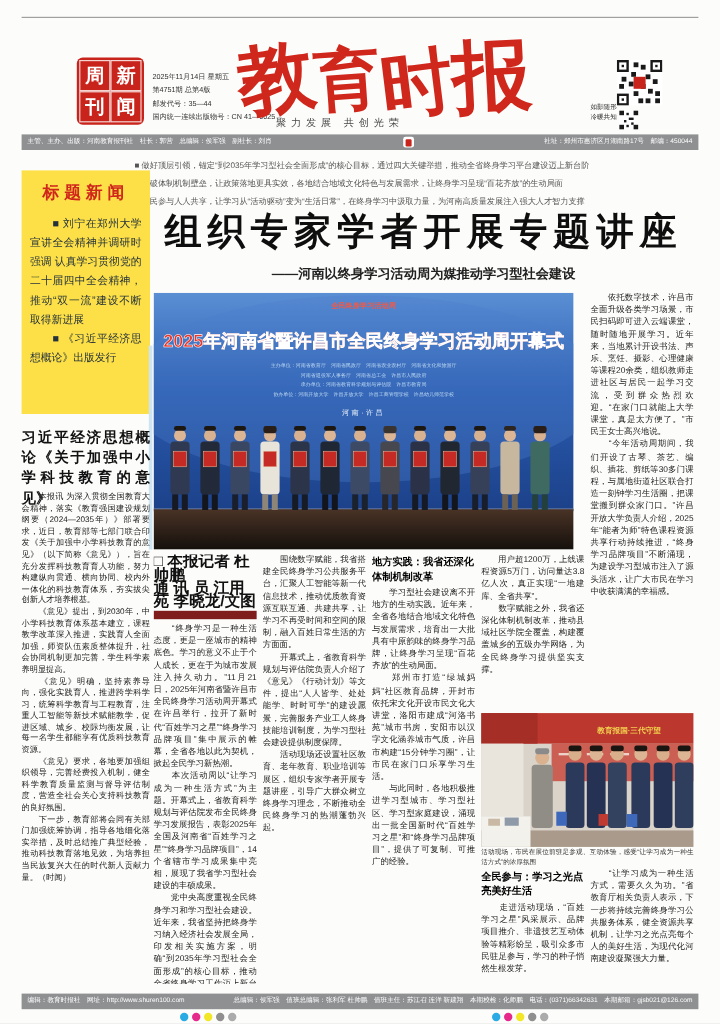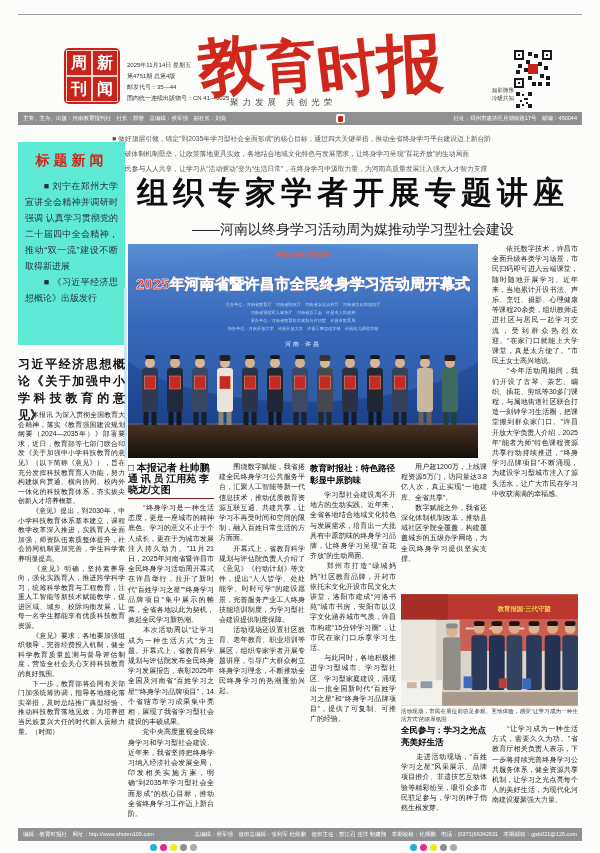--- a/index.html
+++ b/index.html
@@ -26,43 +26,43 @@
   
   .graybar{background:#8f9092;color:#fff;font-size:5.5px;line-height:13px;height:13px;
         display:flex;justify-content:space-between;padding:0 5px;box-sizing:border-box;white-space:nowrap;overflow:hidden;}
   #infobar{left:18px;top:112px;width:564px;}
   #footerbar{left:18px;top:828px;width:564px;}
   .bar-logo{display:inline-block;width:9px;height:9px;background:#fff;border-radius:2px;margin-top:2px;position:relative;}
   .bar-logo i{position:absolute;left:2px;top:1.5px;width:5px;height:6px;background:#c8241b;border-radius:1px;}
   
   #bullets{left:112px;top:131px;width:470px;font-size:6.8px;line-height:15px;color:#555;}
   
-  #bluebox{left:18px;top:142px;width:107px;height:203px;background:#5eead4;box-sizing:border-box;padding:8px 7px;}
+  #bluebox{left:18px;top:142px;width:107px;height:203px;background:#fde047;box-sizing:border-box;padding:8px 7px;}
   #bluebox h2{margin:2px 0 8px;text-align:center;color:#d0271c;font-size:14px;letter-spacing:4px;}
   #bluebox p{margin:0;font-size:9px;line-height:16px;color:#25323c;text-align:justify;word-break:break-all;white-space:pre-wrap;}
   #side-title{left:18px;top:356px;width:107px;font-size:12px;font-weight:bold;line-height:17px;color:#111;
         text-align:justify;word-break:break-all;}
   .body-text{white-space:pre-wrap;text-align:justify;word-break:break-all;}
   #side-body{left:18px;top:410px;width:107px;height:414px;font-size:6.8px;line-height:9.6px;color:#222;overflow:hidden;}
   #divider{left:124px;top:288px;width:3px;height:170px;background:#cfe4f3;}
   
   #headline{left:128px;top:172px;width:450px;text-align:center;font-family:"Liberation Serif",serif;
         font-weight:bold;font-size:31px;letter-spacing:5px;color:#0e0e0e;}
-  #subhead{left:128px;top:221px;width:450px;text-align:center;font-size:14px;font-weight:400;color:#222;}
+  #subhead{left:128px;top:221px;width:450px;text-align:center;font-size:11px;font-weight:700;color:#222;}
   
   .col{font-size:7px;line-height:10.2px;color:#1c1c1c;overflow:hidden;}
   .col h3{font-size:8.5px;line-height:12px;margin:6px 0 4px;color:#000;}
   #colE1{left:492px;top:244px;width:86px;height:346px;}
   #colA{left:128px;top:462px;width:86px;height:358px;}
   #colB{left:219px;top:462px;width:86px;height:358px;}
   #colC{left:310px;top:462px;width:86px;height:358px;}
   #colD1{left:401px;top:462px;width:86px;height:128px;}
   #colD2{left:401px;top:724px;width:86px;height:96px;}
   #colE2{left:492px;top:724px;width:86px;height:96px;}
-  .byline{font-size:10px;font-weight:bold;line-height:11px;border-bottom:1px solid #7f1d1d;
+  .byline{font-size:13px;font-weight:bold;line-height:11px;border-bottom:7px solid #7f1d1d;
         padding-bottom:3px;margin-bottom:4px;color:#111;}
   
   #photo1{left:128px;top:244px;width:350px;height:214px;}
   #photo2{left:401px;top:594px;width:177px;height:112px;}
   #photo2-caption{left:401px;top:708px;width:177px;font-size:5.5px;line-height:7.5px;color:#333;text-align:justify;word-break:break-all;}
   
   .dots{display:flex;gap:3px;}
   #dotsL{left:150px;top:844px;} #dotsR{left:410px;top:844px;}
   .dot{width:7px;height:7px;border-radius:50%;}
   .dc{background:#2aabe4;} .dm{background:#e62a8b;} .dy{background:#f2e626;} .dg{background:#8f8f8f;} .dg2{background:#ababab;}
@@ -312,21 +312,21 @@
       <div>通 讯 员 江用苑 李晓龙/文图</div>
     </div>
     <div class="body-text">　　“终身学习是一种生活态度，更是一座城市的精神底色。学习的意义不止于个人成长，更在于为城市发展注入持久动力。”11月21日，2025年河南省暨许昌市全民终身学习活动周开幕式在许昌举行，拉开了新时代“百姓学习之星”“终身学习品牌项目”集中展示的帷幕，全省各地以此为契机，掀起全民学习新热潮。
 　　本次活动周以“让学习成为一种生活方式”为主题。开幕式上，省教育科学规划与评估院发布全民终身学习发展报告，表彰2025年全国及河南省“百姓学习之星”“终身学习品牌项目”，14个省辖市学习成果集中亮相，展现了我省学习型社会建设的丰硕成果。</div>
     <div class="body-text">　　党中央高度重视全民终身学习和学习型社会建设。近年来，我省坚持把终身学习纳入经济社会发展全局，印发相关实施方案，明确“到2035年学习型社会全面形成”的核心目标，推动全省终身学习工作迈上新台阶。</div>
   </div>
   <div id="colB" class="abs col body-text">　　围绕数字赋能，我省搭建全民终身学习公共服务平台，汇聚人工智能等新一代信息技术，推动优质教育资源互联互通、共建共享，让学习不再受时间和空间的限制，融入百姓日常生活的方方面面。
 　　开幕式上，省教育科学规划与评估院负责人介绍了《意见》《行动计划》等文件，提出“人人皆学、处处能学、时时可学”的建设愿景，完善服务产业工人终身技能培训制度，为学习型社会建设提供制度保障。
 　　活动现场还设置社区教育、老年教育、职业培训等展区，组织专家学者开展专题讲座，引导广大群众树立终身学习理念，不断推动全民终身学习的热潮蓬勃兴起。</div>
   <div id="colC" class="abs col">
-    <h3 style="margin-top:0">教育时报社：特色路径彰显中原韵味</h3>
+    <h3 style="margin-top:0">地方实践：我省还深化体制机制改革</h3>
     <div class="body-text">　　学习型社会建设离不开地方的生动实践。近年来，全省各地结合地域文化特色与发展需求，培育出一大批具有中原韵味的终身学习品牌，让终身学习呈现“百花齐放”的生动局面。
 　　郑州市打造“绿城妈妈”社区教育品牌，开封市依托宋文化开设市民文化大讲堂，洛阳市建成“河洛书苑”城市书房，安阳市以汉字文化涵养城市气质，许昌市构建“15分钟学习圈”，让市民在家门口乐享学习生活。
 　　与此同时，各地积极推进学习型城市、学习型社区、学习型家庭建设，涌现出一批全国新时代“百姓学习之星”和“终身学习品牌项目”，提供了可复制、可推广的经验。</div>
   </div>
   <div id="colD1" class="abs col body-text">　　用户超1200万，上线课程资源5万门，访问量达3.8亿人次，真正实现“一地建库、全省共享”。
 　　数字赋能之外，我省还深化体制机制改革，推动县域社区学院全覆盖，构建覆盖城乡的五级办学网络，为全民终身学习提供坚实支撑。</div>
 
   <svg id="photo2" class="abs" viewBox="0 0 181 114">
     <rect width="181" height="114" fill="#d9d3c9"></rect>
     <rect width="181" height="26" fill="#bc372e"></rect>

